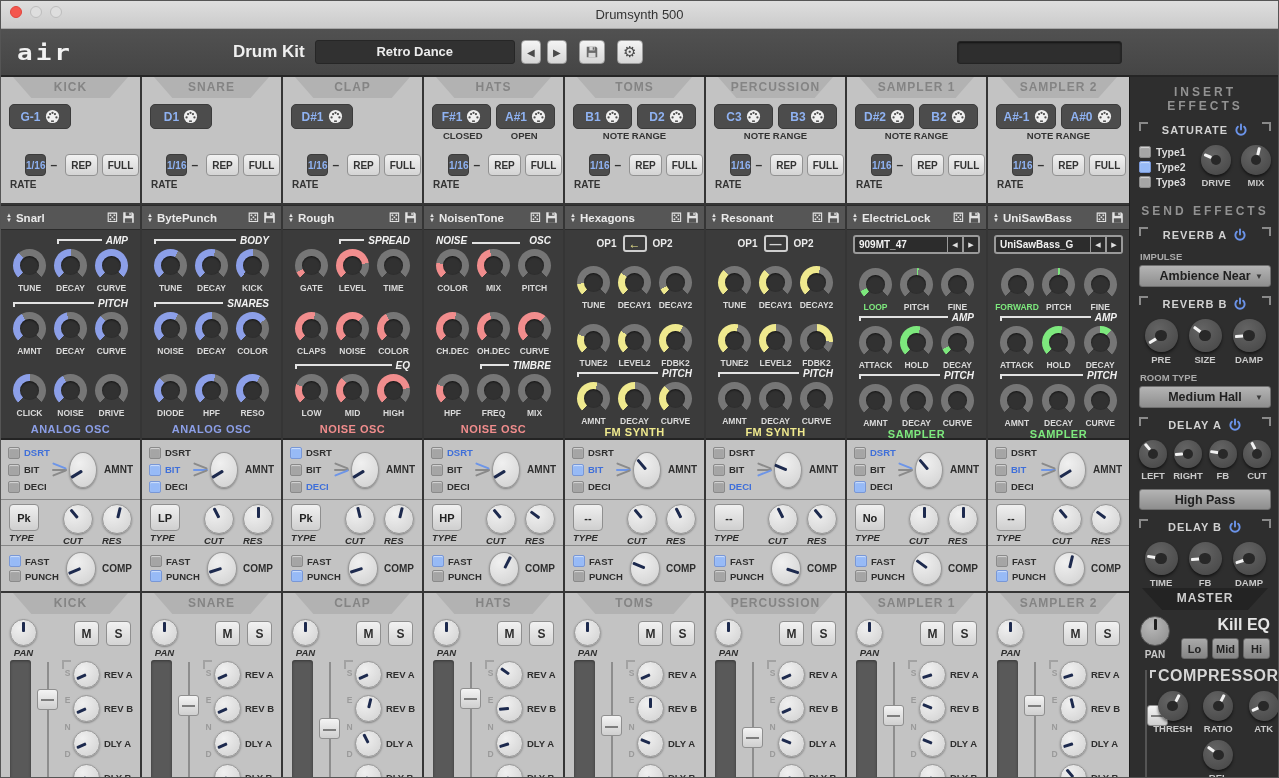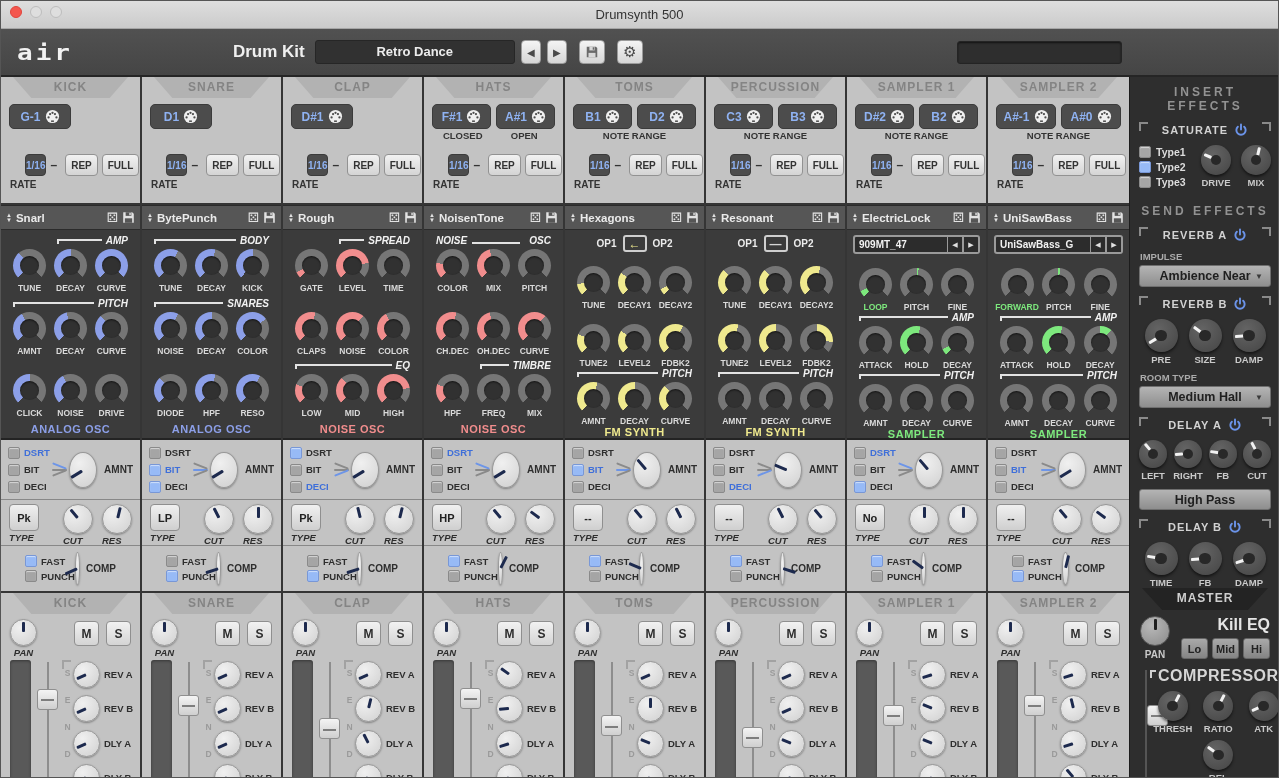--- a/index.html
+++ b/index.html
@@ -112,21 +112,21 @@
   .amnt-lbl { font-size:10px; font-weight:bold; color:#2e2e2e; margin-left:5px; }
 
   .filter { height:46px; border-bottom:1px solid #888; display:flex; align-items:flex-start; padding:4px 8px 0; }
   .fcol { display:flex; flex-direction:column; align-items:flex-start; }
   .type-btn { width:30px; height:27px; background:linear-gradient(#f0f0f0,#cfcfcf); border:1px solid #8f8f8f; border-radius:4px; font-size:11px; font-weight:bold; color:#222; }
   .sm-lbl { font-size:9.5px; font-weight:bold; color:#2e2e2e; margin-top:1px;font-style:italic; }
   .filter .gap { flex:1; }
   .fknob { width:30px; height:30px; }
   .fcol + .fcol { margin-left:9px; }
 
-  .dyn { height:47px; border-bottom:2px solid #353535; display:flex; align-items:center; padding:0 24px; }
+  .dyn { height:47px; border-bottom:2px solid #353535; display:flex; align-items:center; padding:0 8px; }
   .dyn-left { display:flex; flex-direction:column; gap:3px; width:62px; }
   .drow { display:flex; align-items:center; gap:4px; }
   .dlbl { font-size:9.5px; font-weight:bold; color:#2e2e2e; }
   .comp-knob { width:33px; height:33px; }
   .comp-lbl { font-size:10px; font-weight:bold; color:#2e2e2e; margin-left:6px; }
 
   
   .mixer { height:192px; }
   .mixrow1 { display:flex; align-items:flex-start; padding:5px 9px 0; }
   .pan-col { display:flex; flex-direction:column; align-items:center; }

